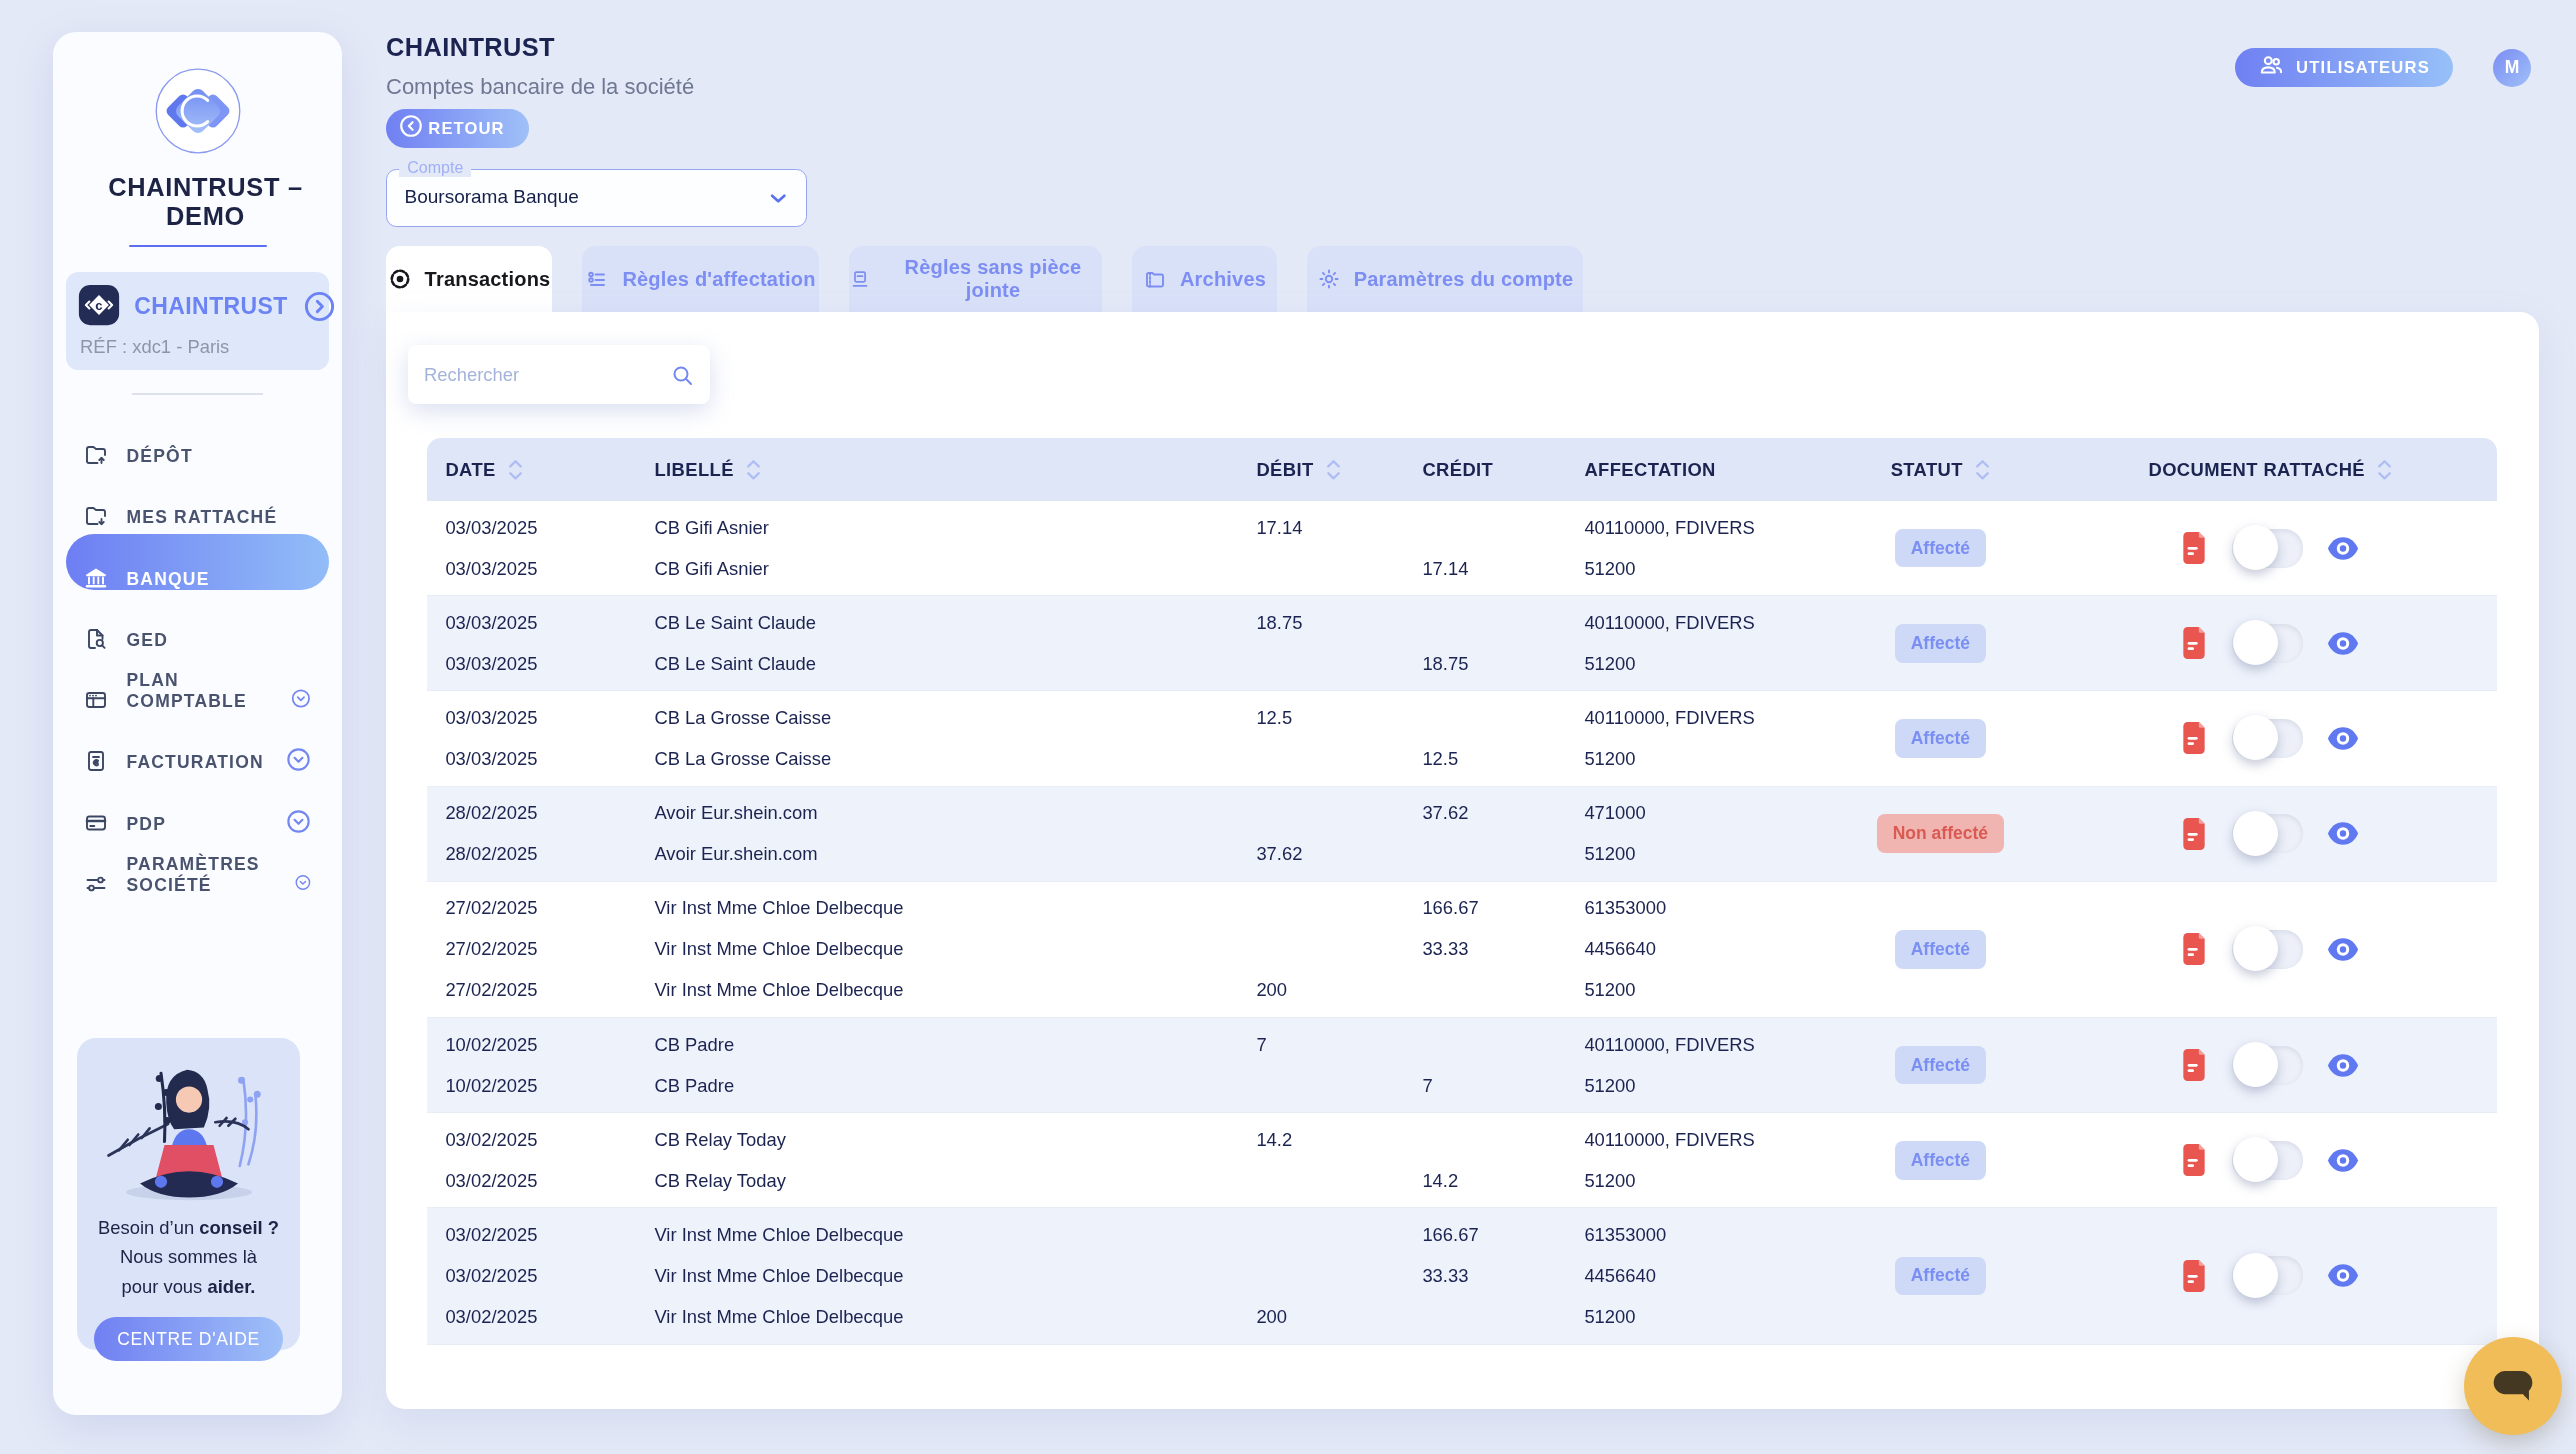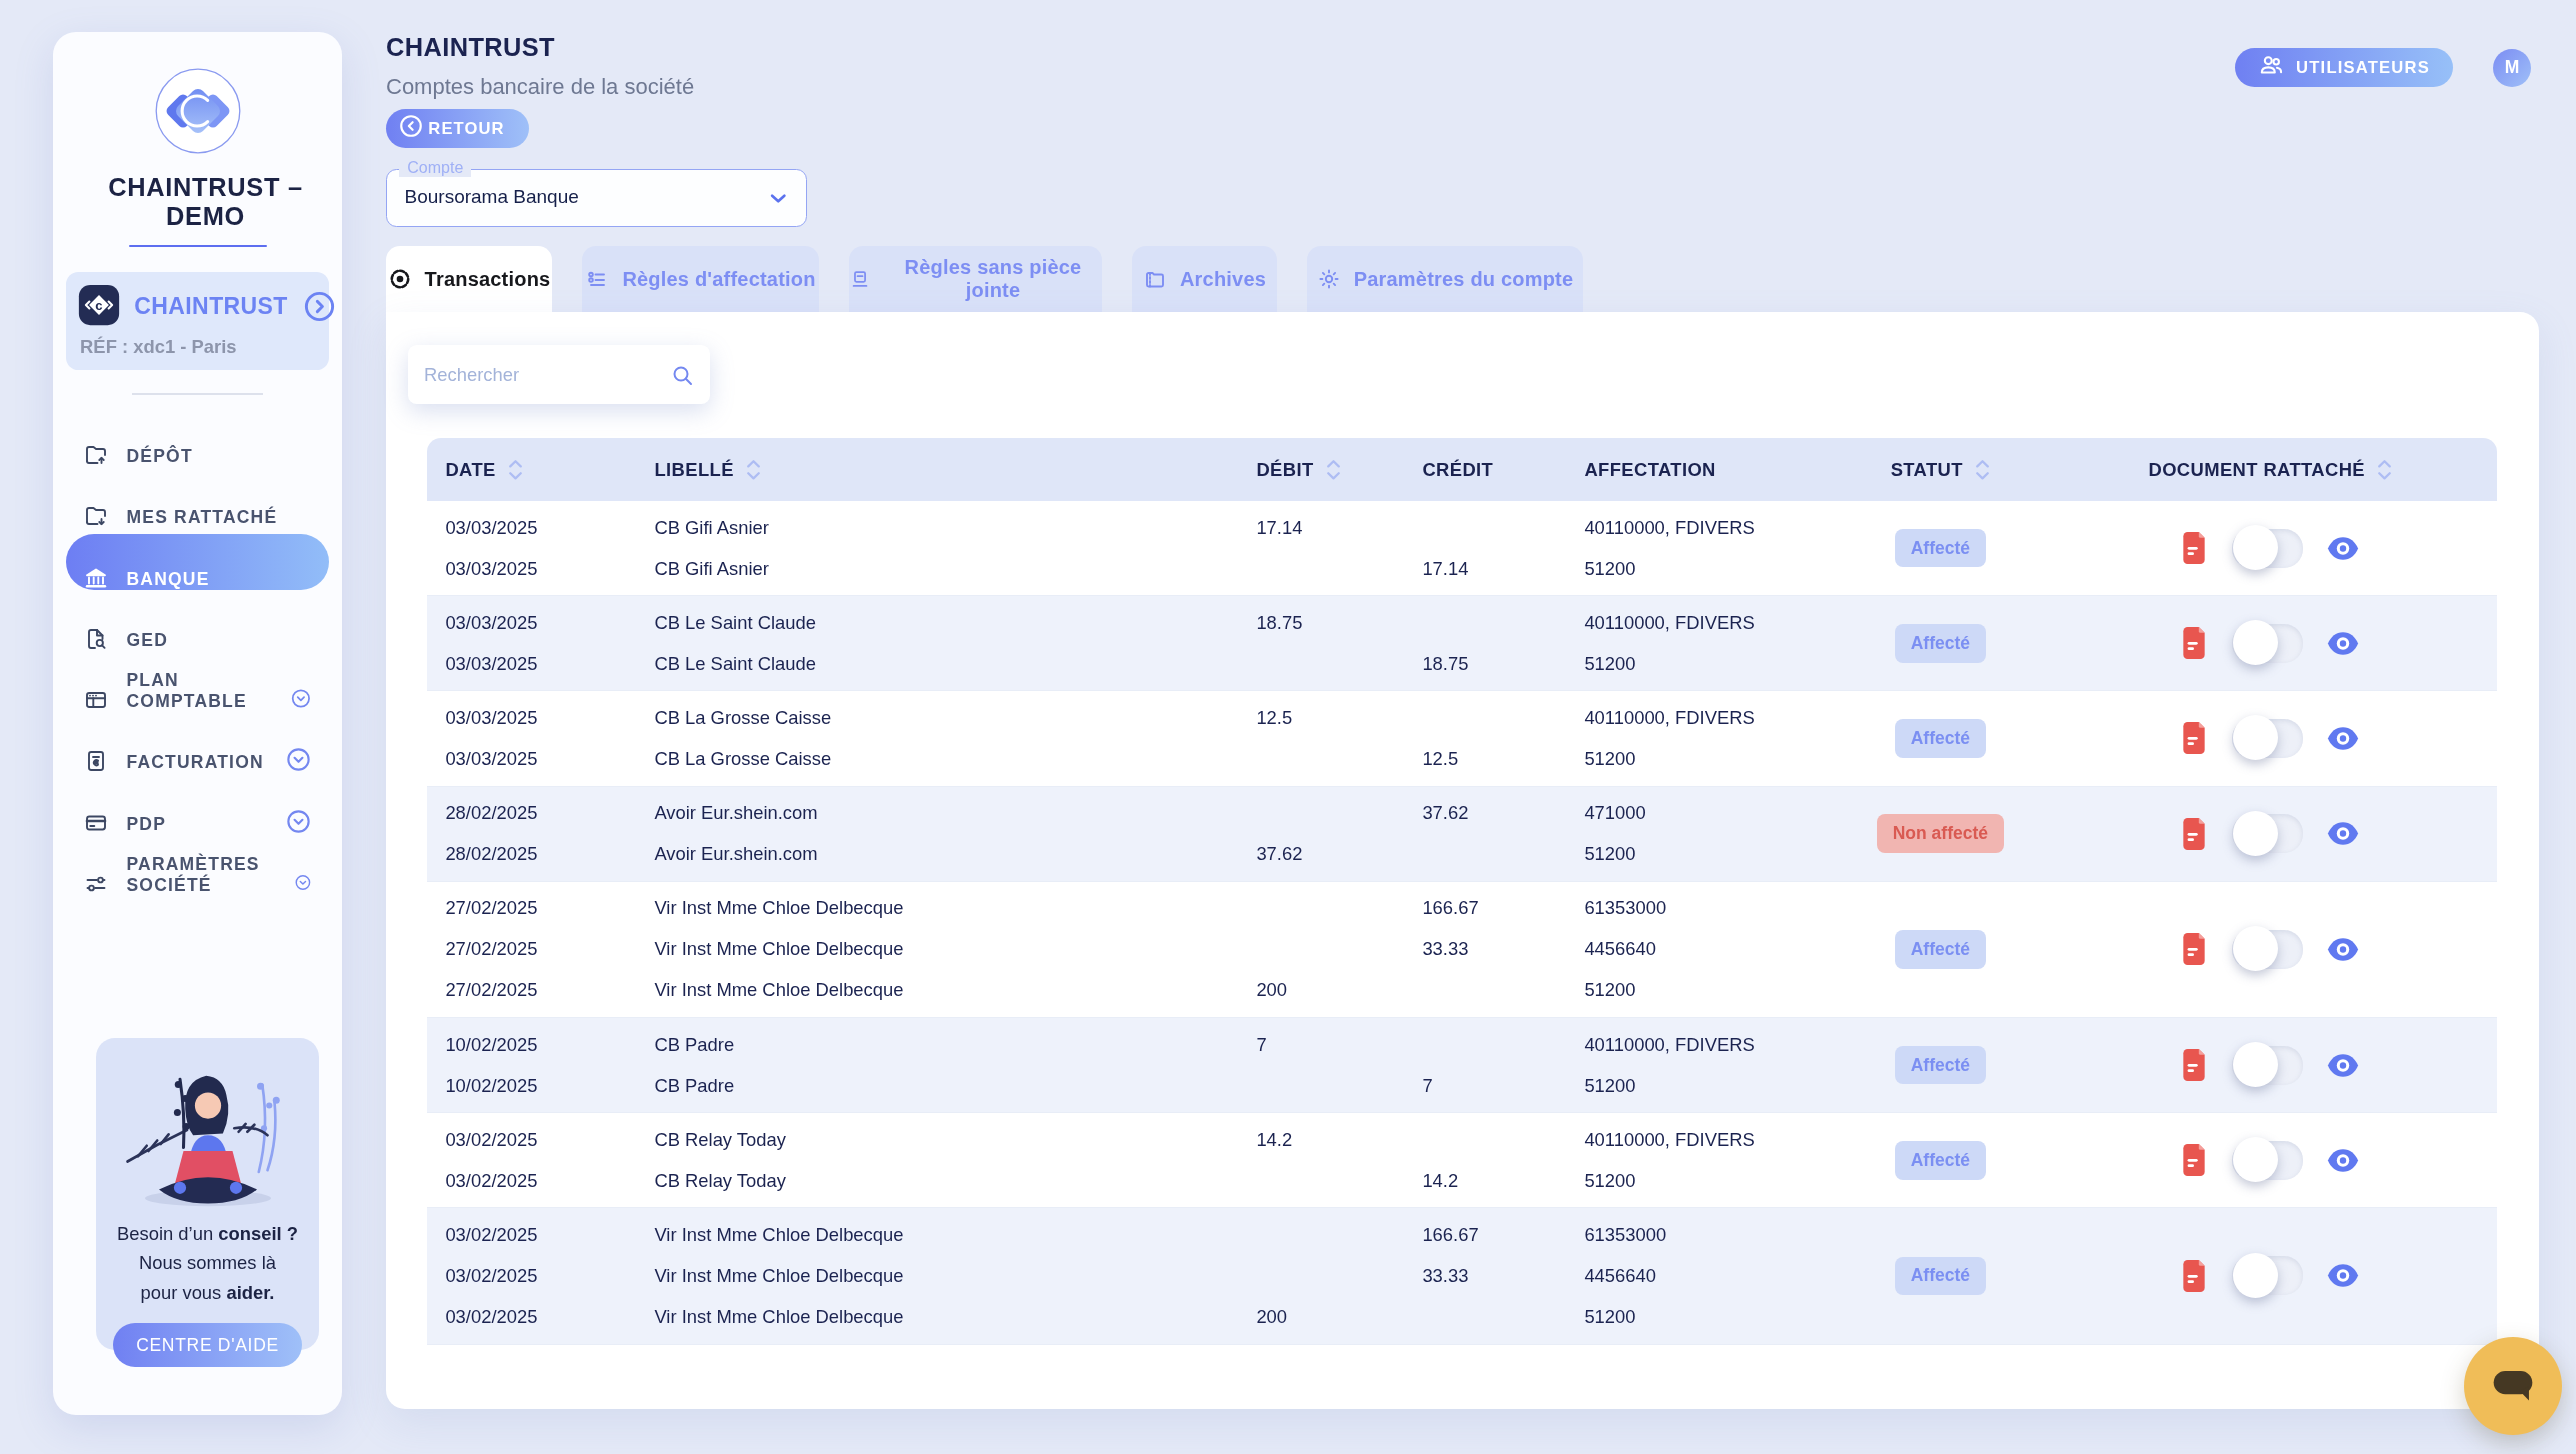--- a/index.html
+++ b/index.html
@@ -10,31 +10,31 @@
   
   .sidebar { position:absolute; left:53px; top:32px; width:289px; height:1383px;
     background:#fbfcff; border-radius:23px; box-shadow:0 12.3px 39px rgba(110,130,200,.18); }
   .logo-wrap { display:flex; justify-content:center; margin-top:35px; }
   .org-name { margin-top:17.5px; text-align:center; font-size:25.4px; font-weight:700;
     color:#1c2344; letter-spacing:0.7px;margin-left:16px; }
   .org-underline { width:138px; height:2.6px; background:#5d6ef0; border-radius:1.8px; margin:14px auto 24.5px; }
   .company-card { margin:0 13px; background:#dfe8fb; border-radius:12.3px; padding:12.3px 14px 12.3px 12.3px; }
   .company-top { display:flex; align-items:center; gap:14px; }
   .company-name { flex:1; color:#6c83f3; font-weight:700; font-size:23px; letter-spacing:0.4px; }
-  .company-ref { color:#8d95ab; font-size:18.4px; margin-top:7px; padding-left:1.8px; font-weight:700; }
+  .company-ref { color:#8d95ab; font-size:18.4px; margin-top:7px; padding-left:1.8px; font-weight:400; }
   .side-divider { width:131px; height:1.8px; background:#dde1ec; margin:23px auto 16px; }
   .menu { padding:0 13px; }
   .menu-item { display:flex; align-items:flex-end; gap:19px; height:56px; margin-bottom:5.3px;
     padding:0 17.5px; color:#49536e; font-size:17.5px; font-weight:600; letter-spacing:1.2px; cursor:pointer; }
   .menu-item .mi-icon { width:24px; height:24px; color:#3c4763; flex:0 0 24px; }
   .menu-item.active { background:linear-gradient(90deg,#6d7ef3,#92bdf8); color:#fff; border-radius:28px; }
   .menu-item.active .mi-icon { color:#fff; }
   .mi-chevron { margin-left:auto; width:27px; height:27px; color:#7487f0; }
-  .help-card { position:absolute; left:43px; width:223px; bottom:65px; height:312px;
-    background:#dbe3f8; border-radius:19px; text-align:center; padding-top:22px; }
+  .help-card { position:absolute; left:24px; width:223px; bottom:65px; height:312px;
+    background:#dbe3f8; border-radius:19px; text-align:center; padding-top:16px; }
   .help-text { font-size:18.4px; color:#1c2344; line-height:1.6; font-weight:500; margin-top:1.8px; }
   .help-text b { font-weight:700; }
   .help-btn { display:inline-block; margin-top:16px; padding:11.4px 23px; border:none; cursor:pointer;
     background:linear-gradient(90deg,#7080f2,#9fc0f8); color:#fff; font-size:17.5px; font-weight:400;
     letter-spacing:0.7px; border-radius:23px; font-family:inherit; }
 
   
   .page-title { position:absolute; left:386px; top:33px; font-size:25.4px; font-weight:700;
     color:#1b2350; letter-spacing:0.4px; }
   .page-subtitle { position:absolute; left:386px; top:74px; font-size:22px; color:#6e7892; }

